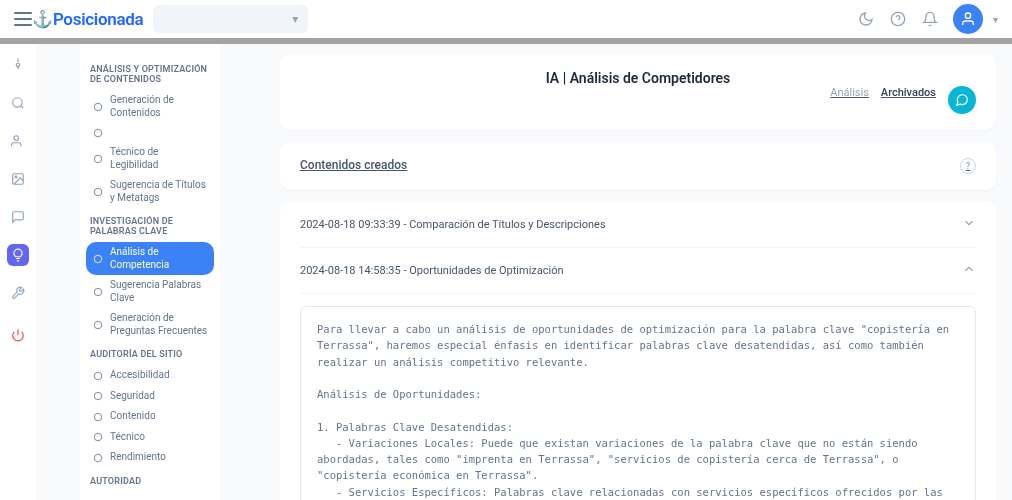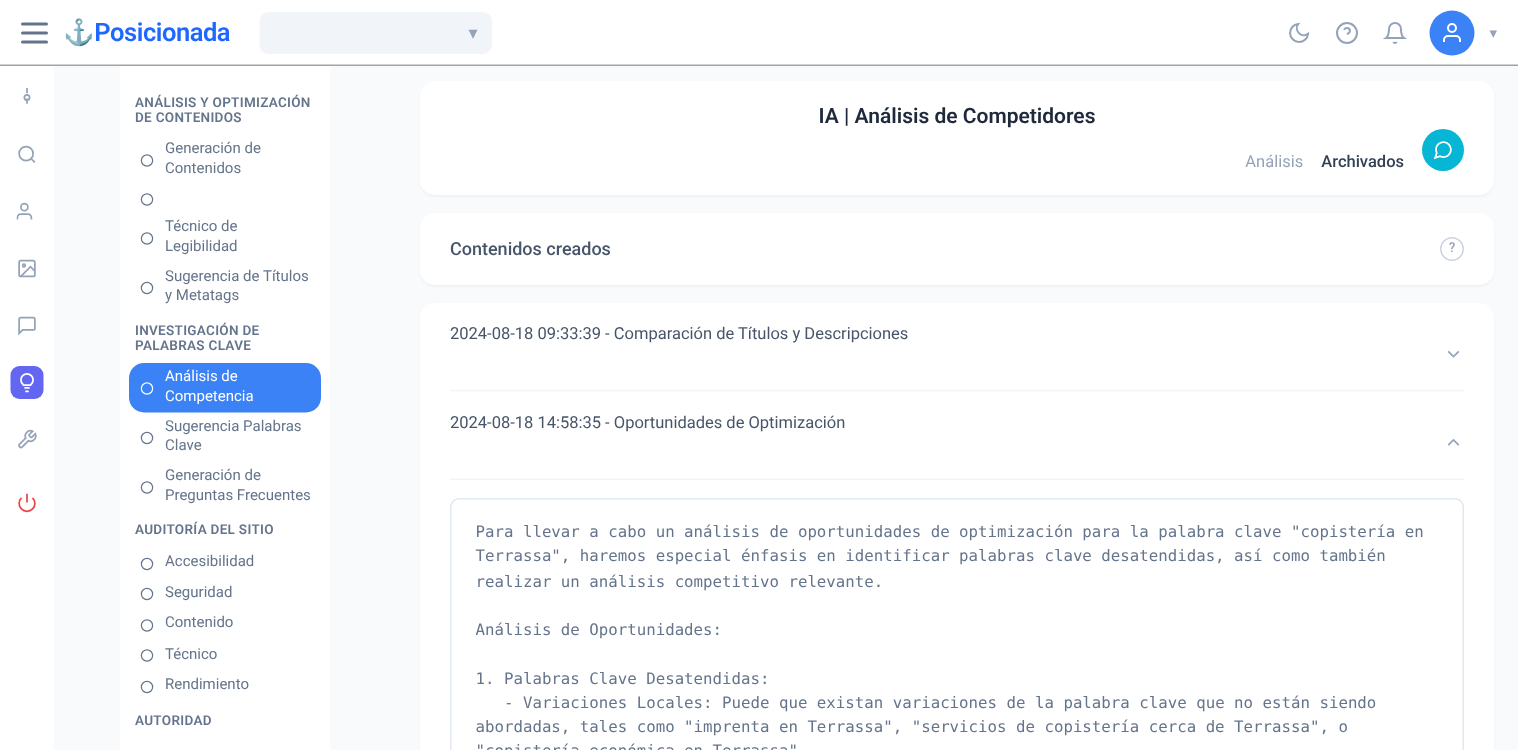--- a/index.html
+++ b/index.html
@@ -1,19 +1,19 @@
 <!DOCTYPE html>
 <html><head>
 <meta charset="utf-8">
 <style>
 * { margin: 0; padding: 0; box-sizing: border-box; }
 body { font-family: -apple-system, BlinkMacSystemFont, "Segoe UI", Roboto, sans-serif; font-size: 12px; color: #475569; background: #f8fafc; width: 1012px; height: 500px; overflow: hidden; }
 
 
-.topbar { height: 44px; background: #fff; display: flex; align-items: center; padding: 0 14px; gap: 10px; border-bottom: 1px solid #a3a3a3; }
+.topbar { height: 44px; background: #fff; display: flex; align-items: center; padding: 0 14px; border-bottom: 6px solid #a3a3a3; }
 .hamburger { width: 18px; height: 14px; display: flex; flex-direction: column; justify-content: space-between; cursor: pointer; }
 .hamburger span { height: 2px; background: #64748b; border-radius: 1px; }
 .logo { color: #1e68ff; font-weight: 600; font-size: 17px; letter-spacing: -0.3px; }
 .logo .anchor { display:inline-block; }
 .selectbox { margin-left: 10px; width: 155px; height: 28px; background: #f1f5f9; border-radius: 6px; display: flex; align-items: center; justify-content: flex-end; padding: 0 10px; color: #94a3b8; }
 .spacer { flex: 1; }
 .topicons { display: flex; align-items: center; gap: 14px; }
 .ticon { width: 18px; height: 18px; color: #94a3b8; display: flex; align-items: center; justify-content: center; cursor: pointer; }
 .avatar { width: 30px; height: 30px; border-radius: 50%; background: #3b82f6; display: flex; align-items: center; justify-content: center; color: #fff; }
 .avatar-chevron { color:#94a3b8; margin-left:-4px; font-size:10px;}
@@ -30,30 +30,30 @@
 .sec-title { font-size: 9px; font-weight: 600; color: #64748b; letter-spacing: 0.2px; margin: 8px 4px 6px 4px; }
 .navitem { display: flex; align-items: center; gap: 6px; padding: 4px 6px; border-radius: 10px; color: #64748b; cursor: pointer; line-height: 1.25; }
 .navitem .nicon { width: 12px; flex-shrink: 0; display:flex; align-items:center; justify-content:center; margin-top:1px;}
 .navitem.active { background: #3b82f6; color: #fff; }
 .navitem .nlabel { font-size: 10px; }
 
 .main { flex: 1; padding: 10px 16px; overflow-y: auto; }
 .card { background: #fff; border-radius: 10px; padding: 16px 20px; margin-bottom: 12px; box-shadow: 0 1px 2px rgba(15,23,42,.04); }
 .pagetitle { font-size: 14px; font-weight: 600; color: #1e293b; }
 .header-row { display:flex; align-items:center;flex-direction:column; }
-.header-links { margin-left:auto; display:flex; align-items:flex-end; gap:12px; font-size:11px;}
+.header-links { margin-left:auto; display:flex; align-items:flex-start; gap:12px; font-size:11px;text-decoration:underline;}
 .header-links .link { color:#94a3b8; cursor:pointer;}
 .header-links .link.active { color:#334155; font-weight:500;}
 .chatfab { width:28px; height:28px; border-radius:50%; background:#06b6d4; color:#fff; display:flex; align-items:center; justify-content:center; cursor:pointer;}
 
-.section-title { font-size: 12px; color:#475569; font-weight:500; display:flex; align-items:center;}
+.section-title { font-size: 12px; color:#475569; font-weight:500; display:flex; text-decoration:underline;}
 .helpcircle { margin-left:auto; width:16px;height:16px; border:1px solid #cbd5e1; border-radius:50%; display:flex;align-items:center;justify-content:center; color:#94a3b8; font-size:9px;}
 
 .accordion { padding: 0 20px; background:#fff; border-radius:10px; box-shadow: 0 1px 2px rgba(15,23,42,.04);}
-.acc-row { display:flex; align-items:flex-start; padding:14px 0; border-bottom:1px solid #f1f5f9; cursor:pointer; font-size:11px; color:#475569;flex-direction:column; }
+.acc-row { display:flex; align-items:center; padding:14px 0; border-bottom:1px solid #f1f5f9; cursor:pointer; font-size:11px; color:#475569; }
 .acc-row:last-of-type { border-bottom:none;}
 .acc-row .chev { margin-left:auto; color:#94a3b8; }
 .acc-content { padding: 12px 0 18px 0; }
 .codebox { border:1px solid #e2e8f0; border-radius:6px; padding:14px 16px; font-family: ui-monospace, SFMono-Regular, Menlo, Consolas, monospace; font-size:10.5px; line-height:1.55; color:#64748b; white-space:pre-wrap; word-wrap:break-word; max-height:210px; overflow:hidden;}
 </style>
 </head>
 <body>
 
 <div class="topbar">
   <div class="hamburger">

